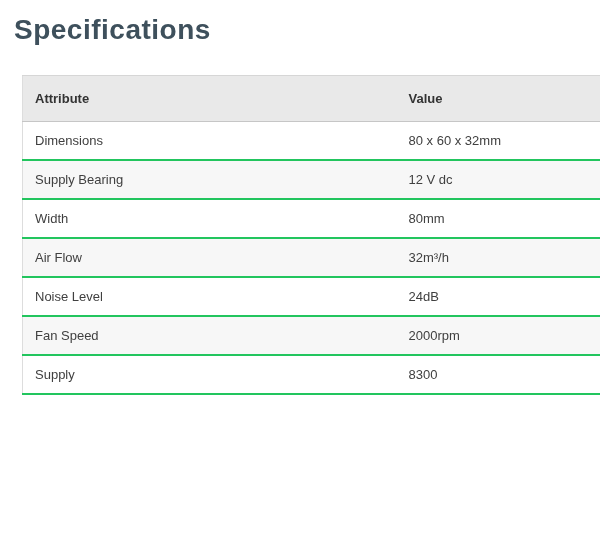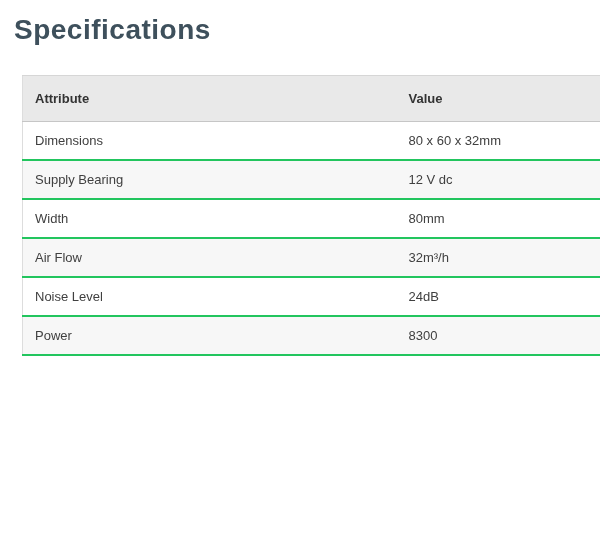--- a/index.html
+++ b/index.html
@@ -84,18 +84,22 @@
       </tr>
       <tr>
         <td>Air Flow</td>
         <td>32m³/h</td>
       </tr>
       <tr>
         <td>Noise Level</td>
         <td>24dB</td>
       </tr>
       <tr>
-        <td>Power</td>
+        <td>Fan Speed</td>
+        <td>2000rpm</td>
+      </tr>
+      <tr>
+        <td>Supply</td>
         <td>8300</td>
       </tr>
     </tbody>
   </table>
 </div>
 
 </body></html>

